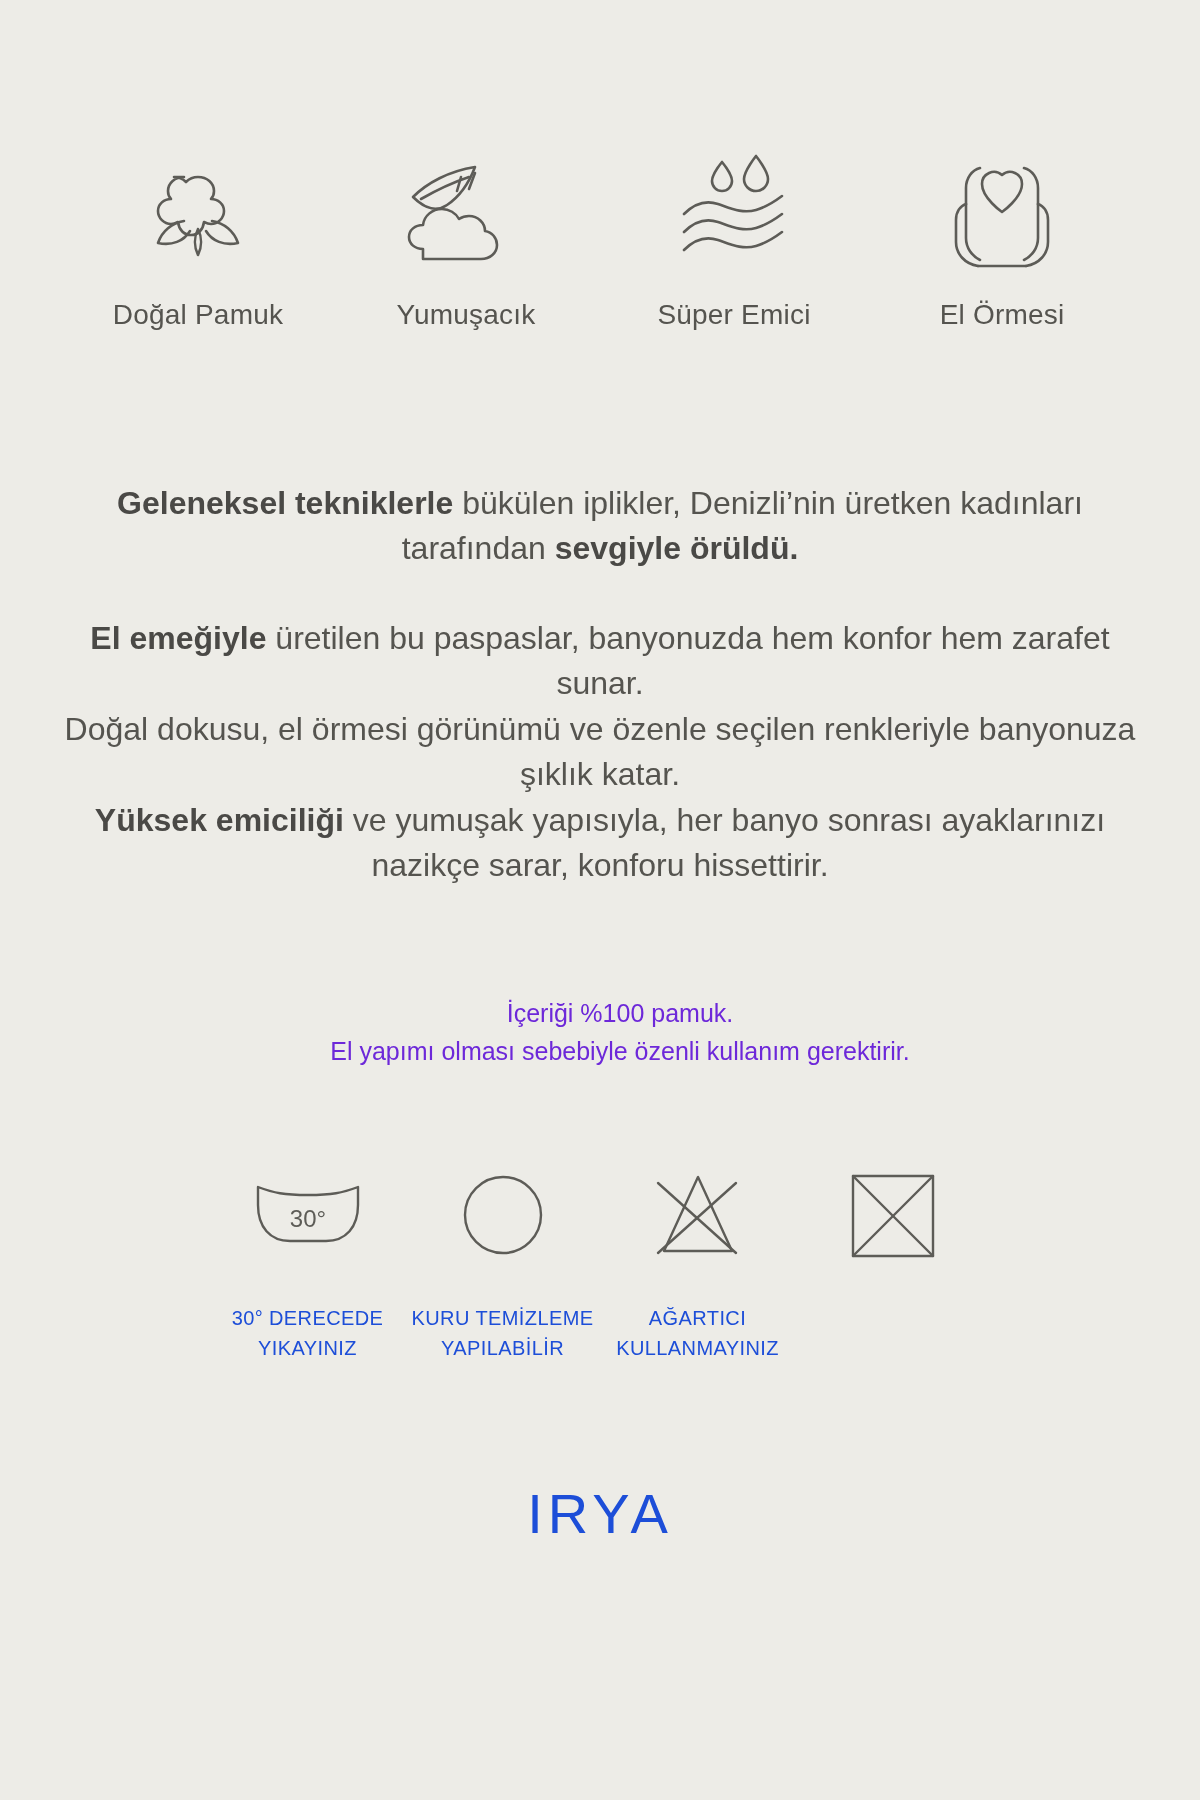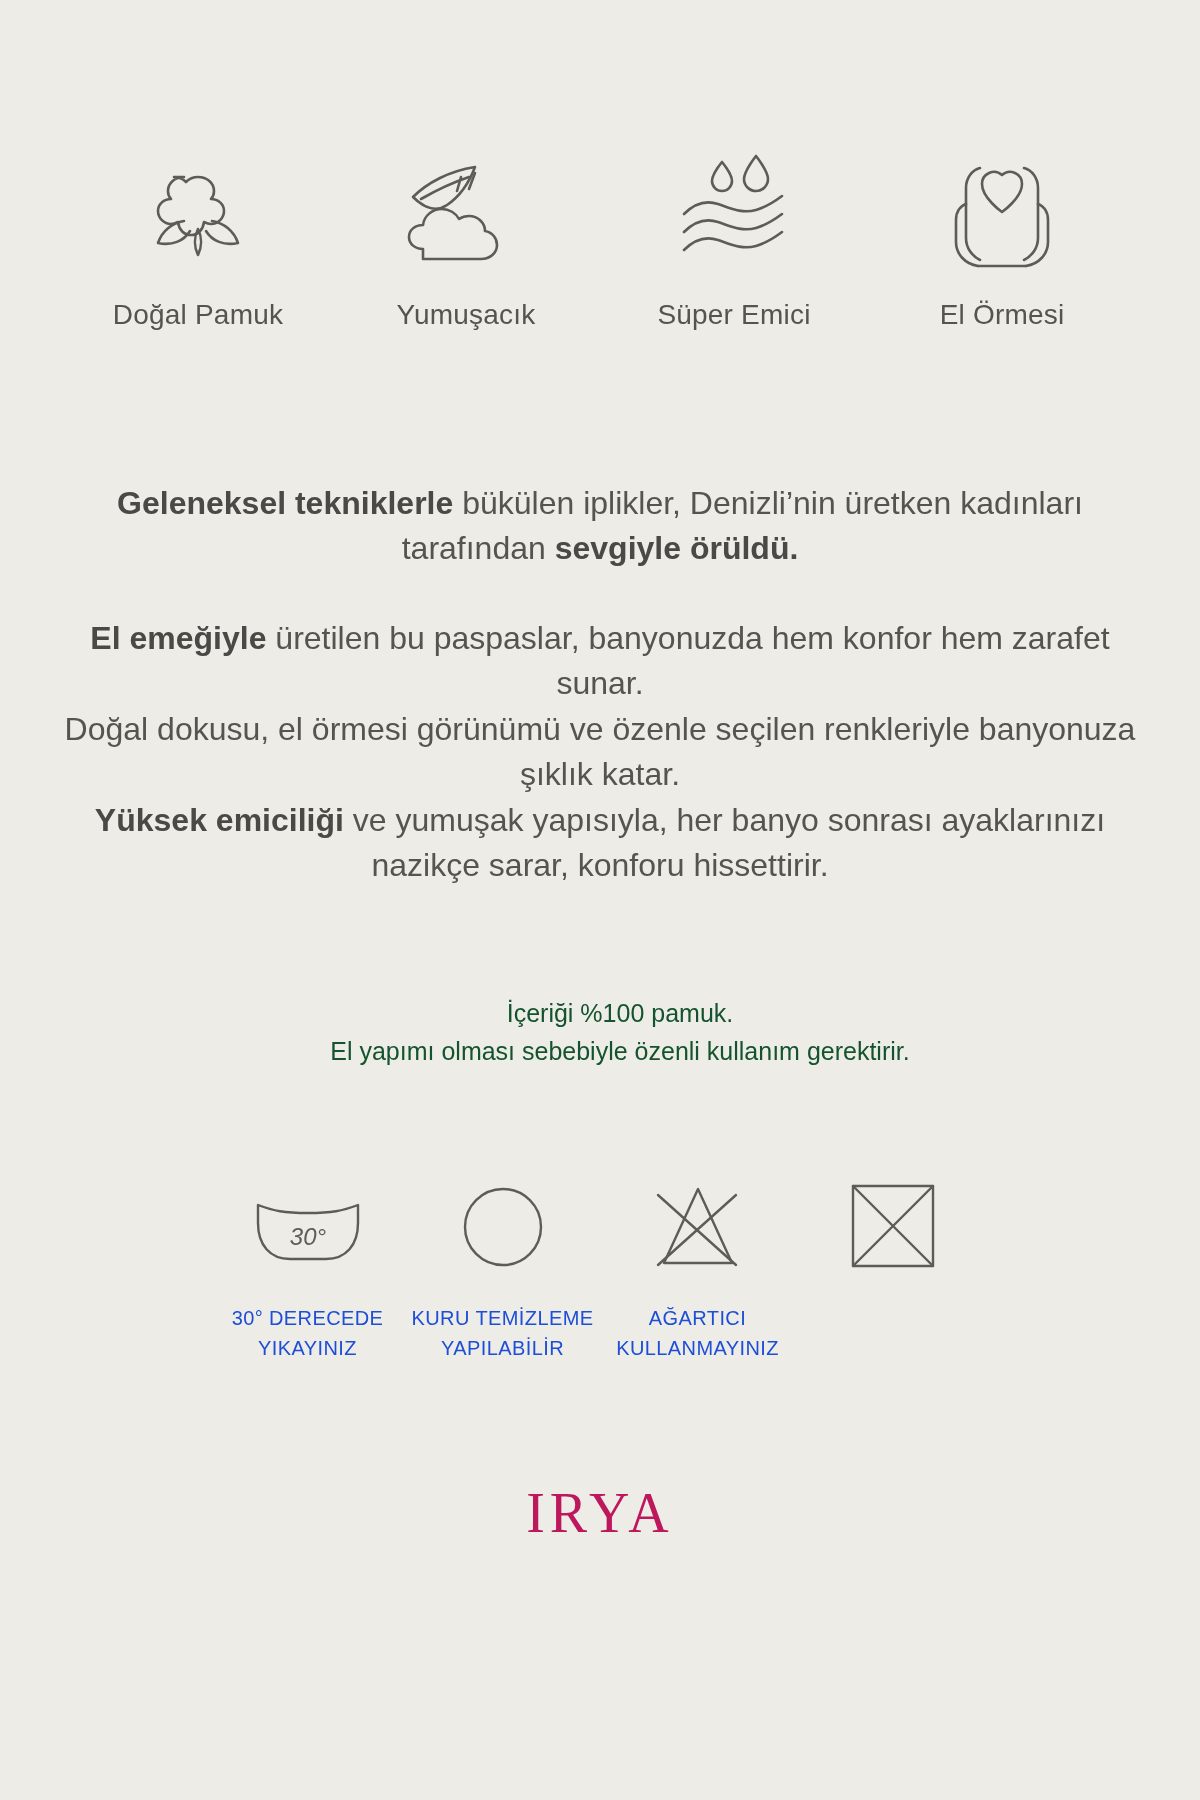--- a/index.html
+++ b/index.html
@@ -68,21 +68,21 @@
     font-weight: bold;
     color: #4a4946;
   }
 
   
   .care-text {
     margin-top: 105px;
     text-align: center;
     font-size: 25px;
     line-height: 1.55;
-    color: #14532d;
+    color: #6d28d9;
     padding-left: 40px;
   }
   .care-text div {
     white-space: nowrap;
   }
 
   
   .symbols {
     margin-top: 100px;
     display: flex;
@@ -91,42 +91,41 @@
   }
   .symbol {
     width: 195px;
     display: flex;
     flex-direction: column;
     align-items: center;
   }
   .symbol .sym-icon {
     height: 100px;
     display: flex;
-    align-items: flex-end;
-    justify-content: center;
-    font-style: italic;
+    align-items: flex-start;
+    justify-content: center;
   }
   .symbol .sym-label {
     margin-top: 32px;
     font-size: 20px;
     line-height: 1.5;
     text-align: center;
     color: #1d4ed8;
     letter-spacing: 0.4px;
     white-space: pre-line;
   }
 
   
   .brand {
     margin-top: 118px;
     text-align: center;
-    font-family: Liberation Serif, serif;
+    font-family: Liberation Sans, sans-serif;
     font-size: 56px;
     letter-spacing: 5px;
-    color: #be185d;
+    color: #1d4ed8;
   }
 </style>
 </head>
 <body>
 
 <div class="page">
 
   <div class="features">
 
     <div class="feature">

